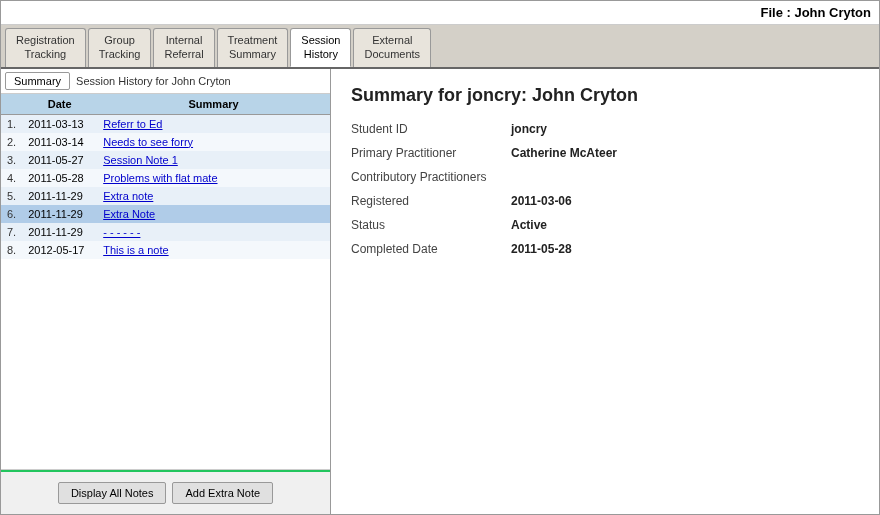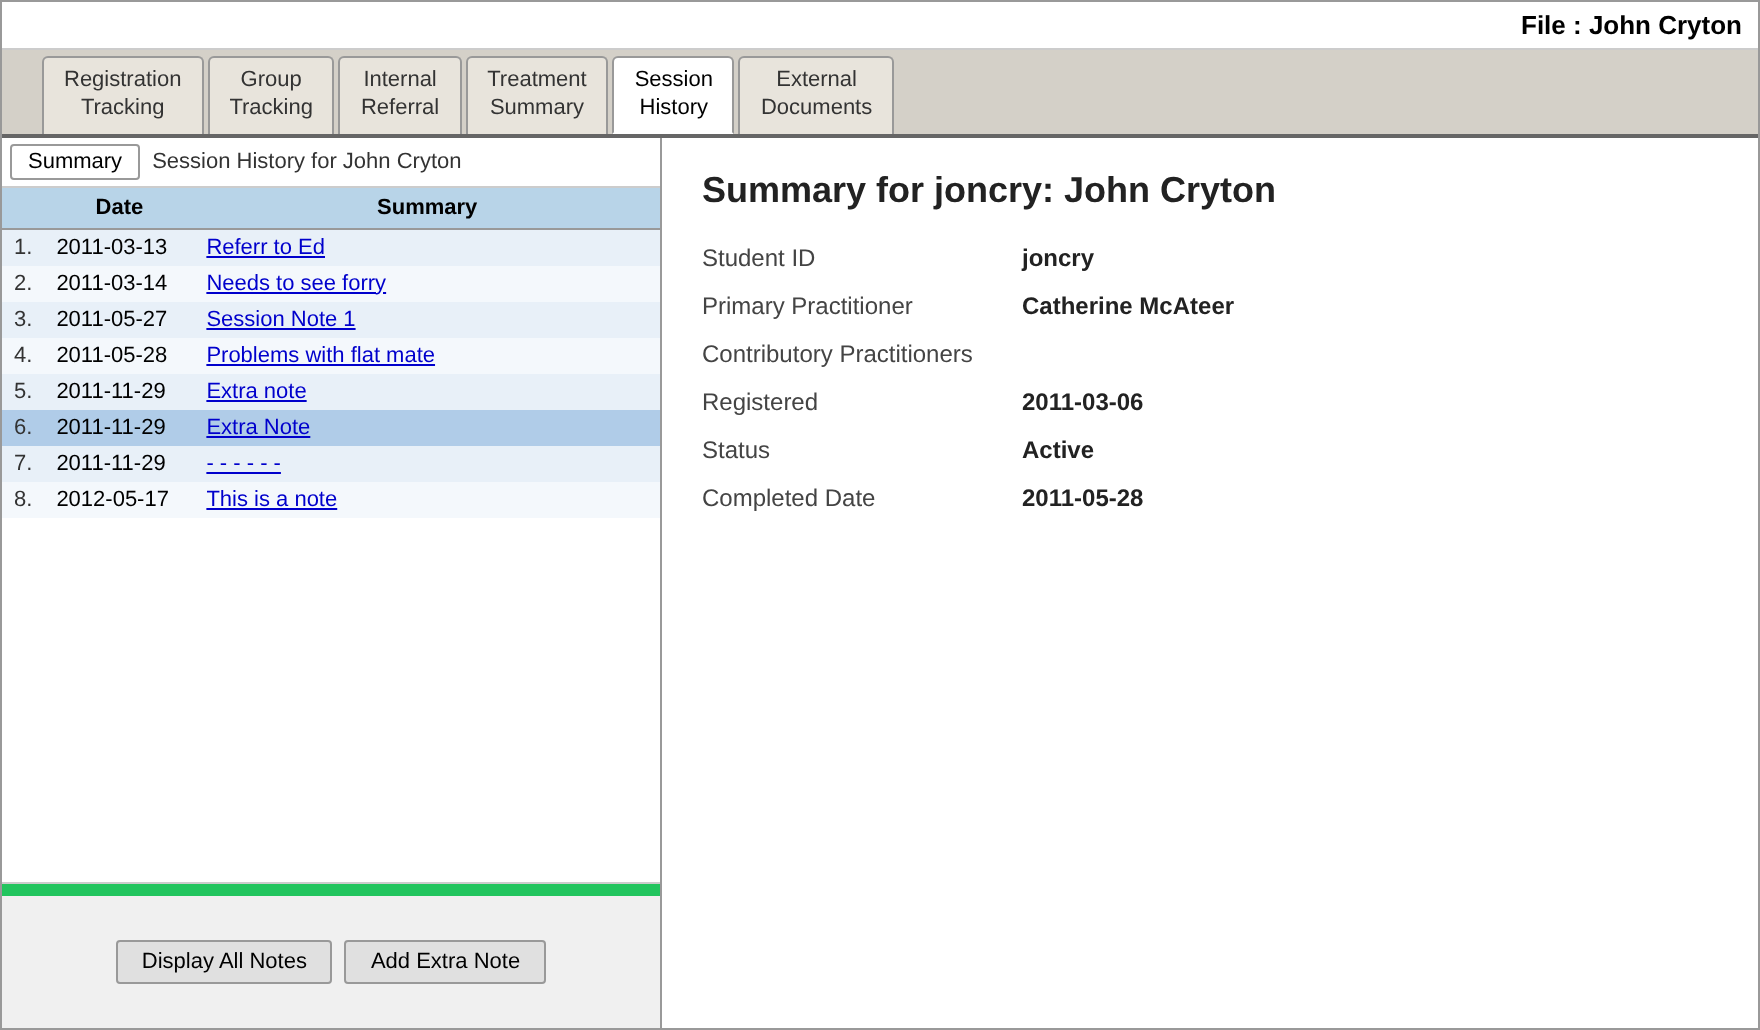--- a/index.html
+++ b/index.html
@@ -26,21 +26,21 @@
       font-weight: bold;
       border-bottom: 1px solid #ccc;
       text-align: right;
     }
     
     #tab-bar {
       display: flex;
       background: #d4d0c8;
       border-bottom: 2px solid #666;
       padding-top: 3px;
-      padding-left: 20px;
+      padding-left: 4px;
       gap: 2px;
     }
     .tab {
       padding: 4px 10px;
       font-size: 11px;
       text-align: center;
       cursor: pointer;
       border: 1px solid #999;
       border-bottom: none;
       background: #e8e4dc;
@@ -134,25 +134,25 @@
       text-align: right;
       color: #333;
       width: 20px;
     }
     td.date-cell {
       white-space: nowrap;
       width: 75px;
     }
     
     #left-panel-footer {
-      padding: 22px;
+      padding: 10px;
       display: flex;
       gap: 6px;
       justify-content: center;
-      border-top: 6px solid #22c55e;
+      border-top: 2px solid #22c55e;
       background: #f0f0f0;
     }
     .footer-btn {
       padding: 4px 12px;
       font-size: 11px;
       background: #e0e0e0;
       border: 1px solid #999;
       cursor: pointer;
       border-radius: 2px;
     }

